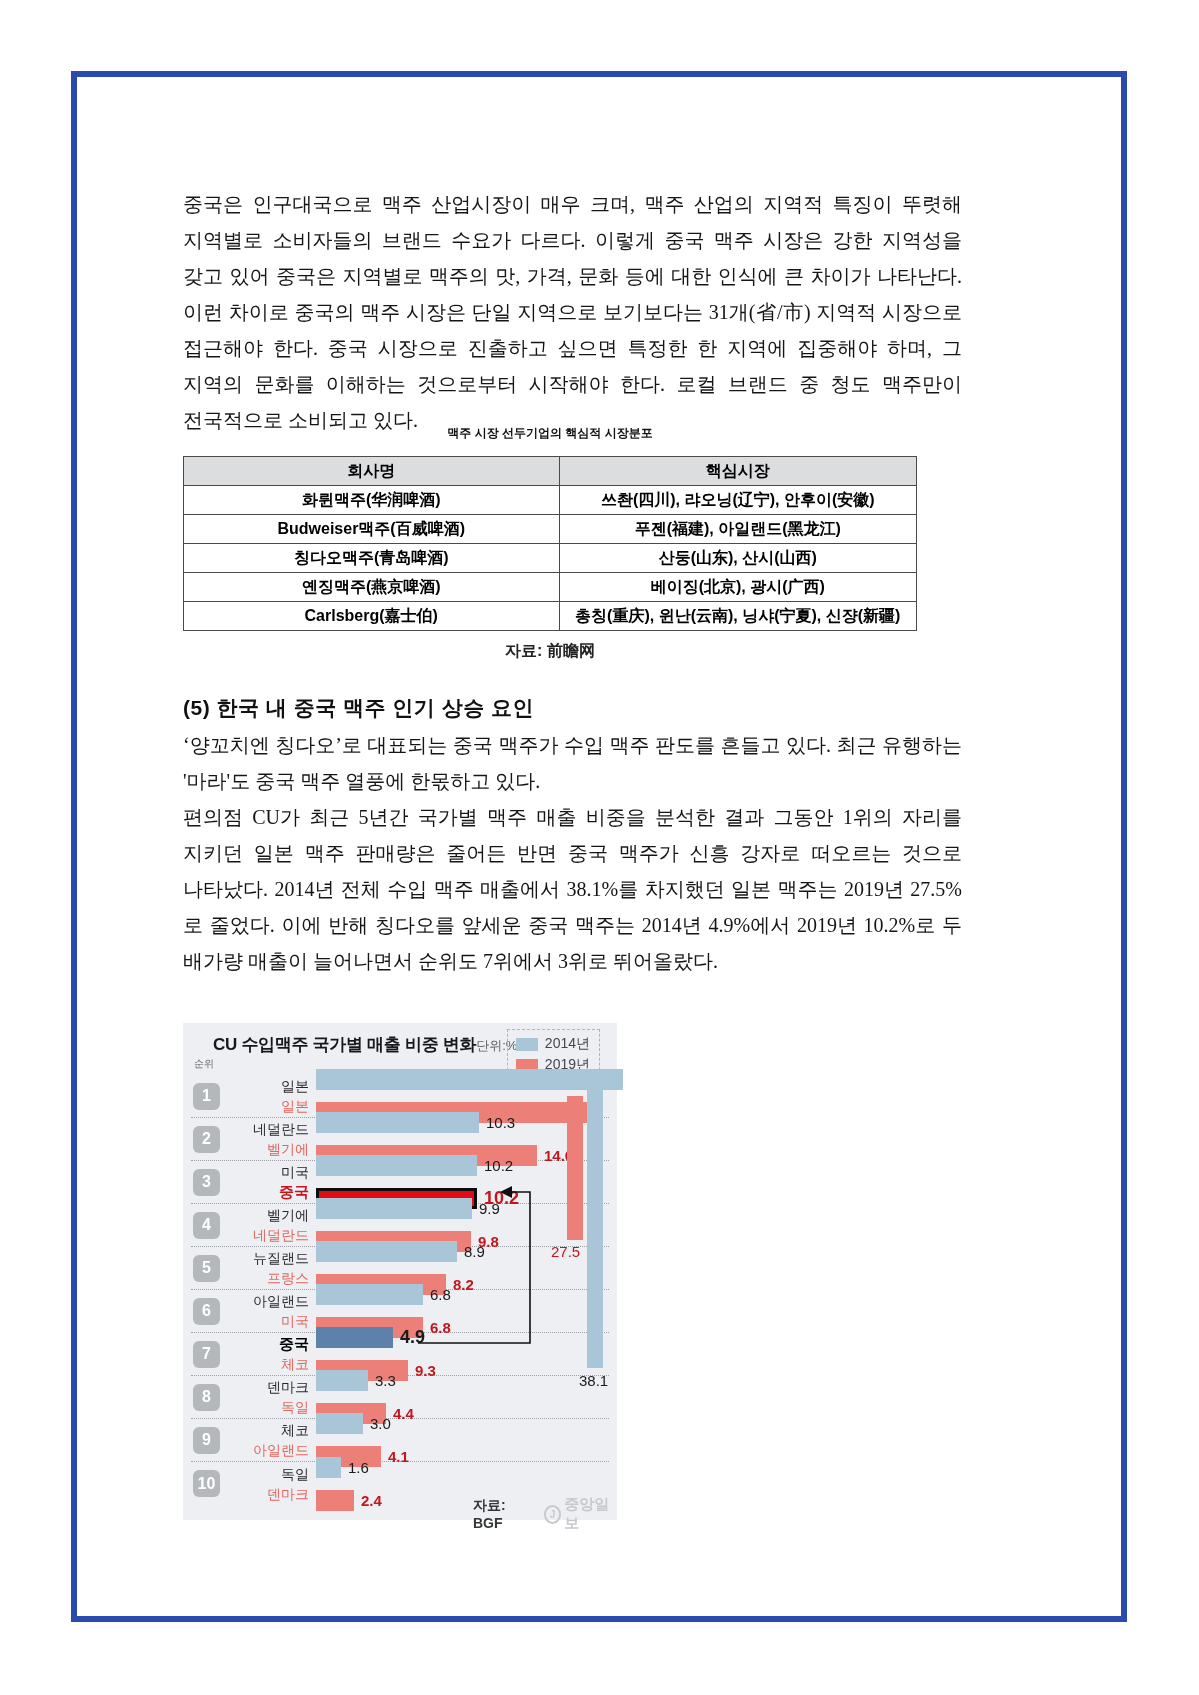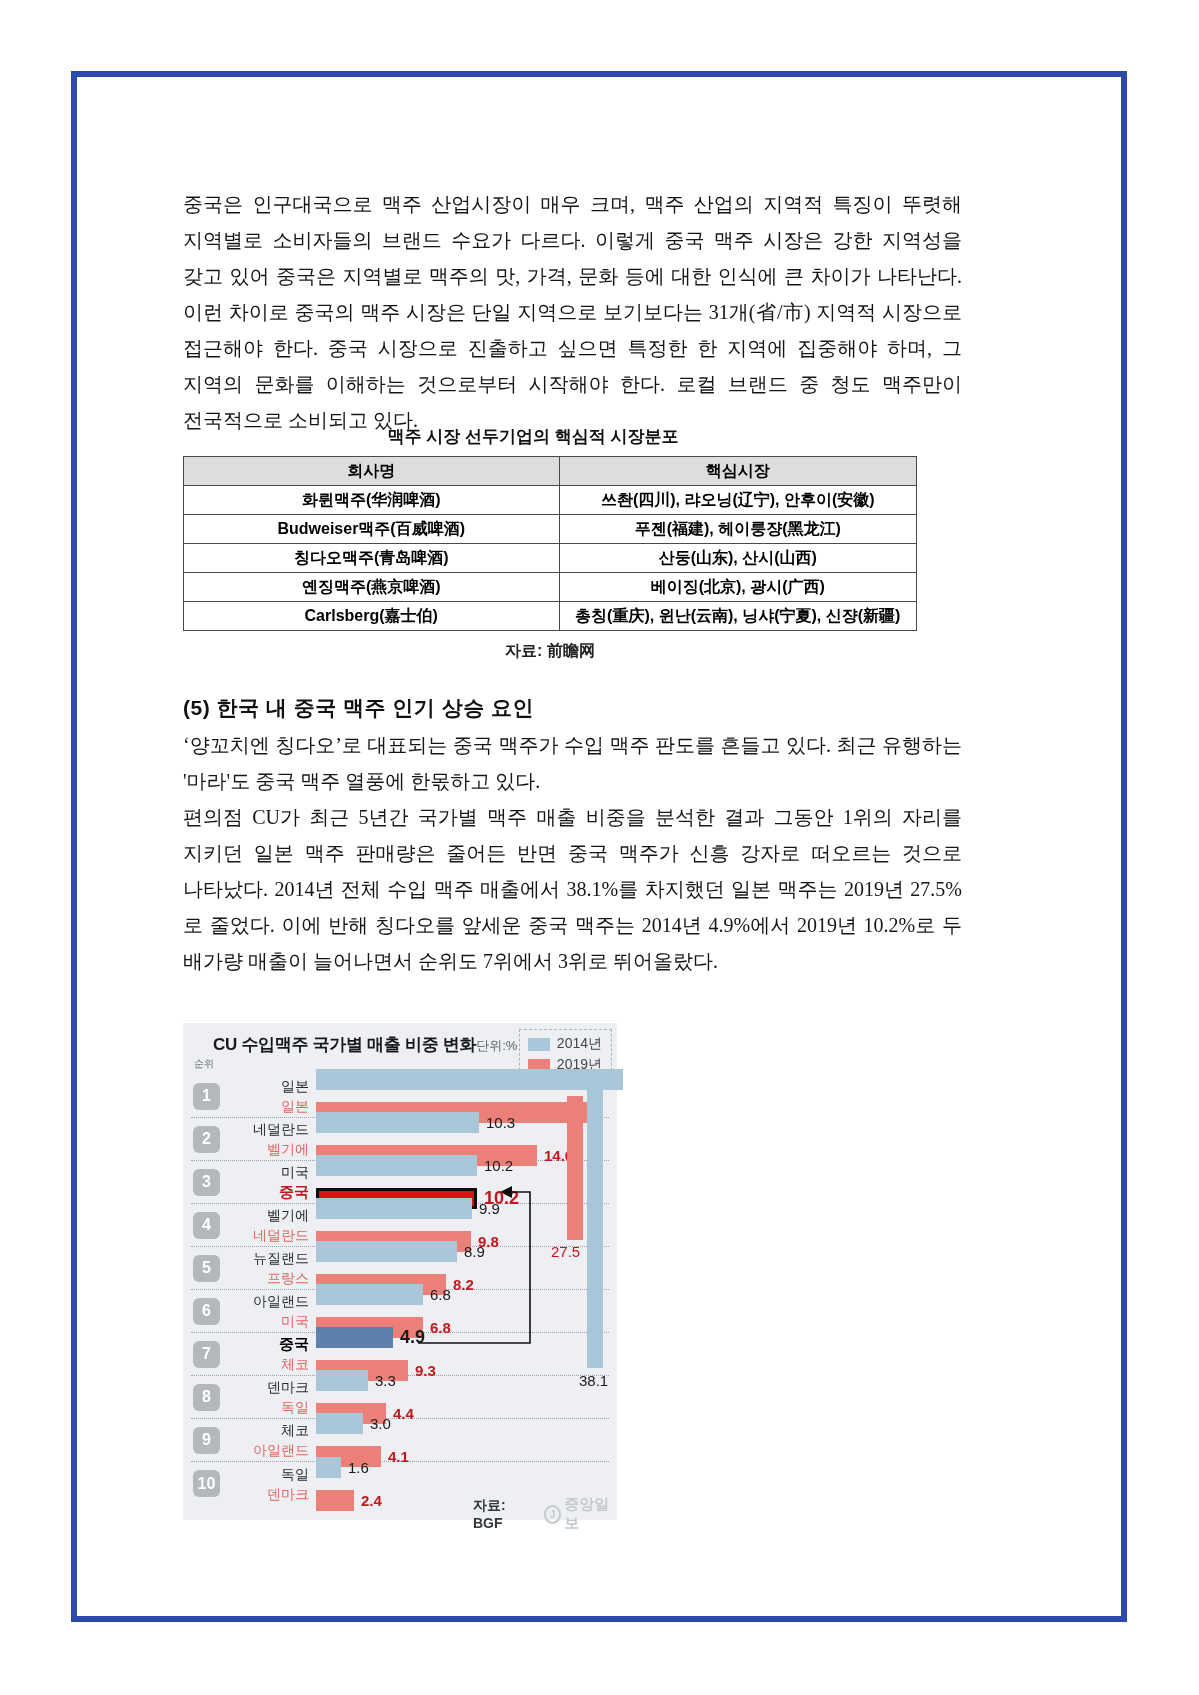--- a/index.html
+++ b/index.html
@@ -13,37 +13,37 @@
              color:#111; letter-spacing:0.5px; font-family:"Liberation Sans", sans-serif; }
   .h4 { top:150px; }
   .h5 { top:694px; }
   .para { position:absolute; left:183px; width:779px; font-family:"Liberation Serif", serif;
           font-size:20px; line-height:36px; text-align:justify; word-break:keep-all; color:#151515; }
   .p4  { top:186px; }
   .p5a { top:727px; }
   .p5b { top:799px; }
 
   
-  .tbl-title { position:absolute; left:166px; top:425px; width:734px; text-align:center;
-               font-size:17px; font-weight:bold; color:#111; }
+  .tbl-title { position:absolute; left:183px; top:425px; width:734px; text-align:center;
+               font-size:12px; font-weight:bold; color:#111; }
   .mtable { position:absolute; left:183px; top:456px; width:734px; border-collapse:collapse;
             table-layout:fixed; font-size:16px; }
   .mtable th, .mtable td { border:1.5px solid #4a4a4a; height:28px; text-align:center;
             padding:0 4px; font-weight:bold; color:#000000; }
   .mtable th { background:#dcdddf; }
   .tbl-src { position:absolute; left:183px; top:641px; width:734px; text-align:center;
              font-size:16px; color:#222; font-weight:bold; }
 
   
   .chart { position:absolute; left:183px; top:1023px; width:434px; height:497px;
            background:#edeff2; font-family:"Liberation Sans", sans-serif; }
   .chart-head { position:absolute; left:30px; top:10px; display:flex; align-items:baseline; }
   .c-title { font-size:17px; font-weight:bold; color:#16181a; letter-spacing:-0.3px; }
   .c-unit  { font-size:13px; color:#5a5f63; }
-  .legend { position:absolute; top:6px; right:5px; border:1px dashed #b0b4b8; padding:5px 9px 5px 8px;
+  .legend { position:absolute; top:6px; right:17px; border:1px dashed #b0b4b8; padding:5px 9px 5px 8px;
             display:flex; flex-direction:column; gap:3px; }
   .lg-item { display:flex; align-items:center; gap:7px; font-size:14px; color:#43474b; }
   .swatch { width:22px; height:13px; }
   .sw14 { background:#a9c6d8; }
   .sw19 { background:#ec8079; }
   .rank-word { position:absolute; left:11px; top:34px; font-size:10px; color:#5a5f63; }
 
   .rows { position:absolute; left:8px; right:8px; top:52px; }
   .group { display:flex; align-items:center; height:43px; box-sizing:border-box;
            border-bottom:1px dotted #9aa0a5; }
@@ -100,21 +100,21 @@
         <th>핵심시장</th>
       </tr>
     </thead>
     <tbody>
       <tr>
           <td>화륀맥주(华润啤酒)</td>
           <td>쓰촨(四川), 랴오닝(辽宁), 안후이(安徽)</td>
         </tr>
       <tr>
           <td>Budweiser맥주(百威啤酒)</td>
-          <td>푸젠(福建), 헤이룽쟝(黑龙江)</td>
+          <td>푸젠(福建), 아일랜드(黑龙江)</td>
         </tr>
       <tr>
           <td>칭다오맥주(青岛啤酒)</td>
           <td>산둥(山东), 산시(山西)</td>
         </tr>
       <tr>
           <td>옌징맥주(燕京啤酒)</td>
           <td>베이징(北京), 광시(广西)</td>
         </tr>
       <tr>

